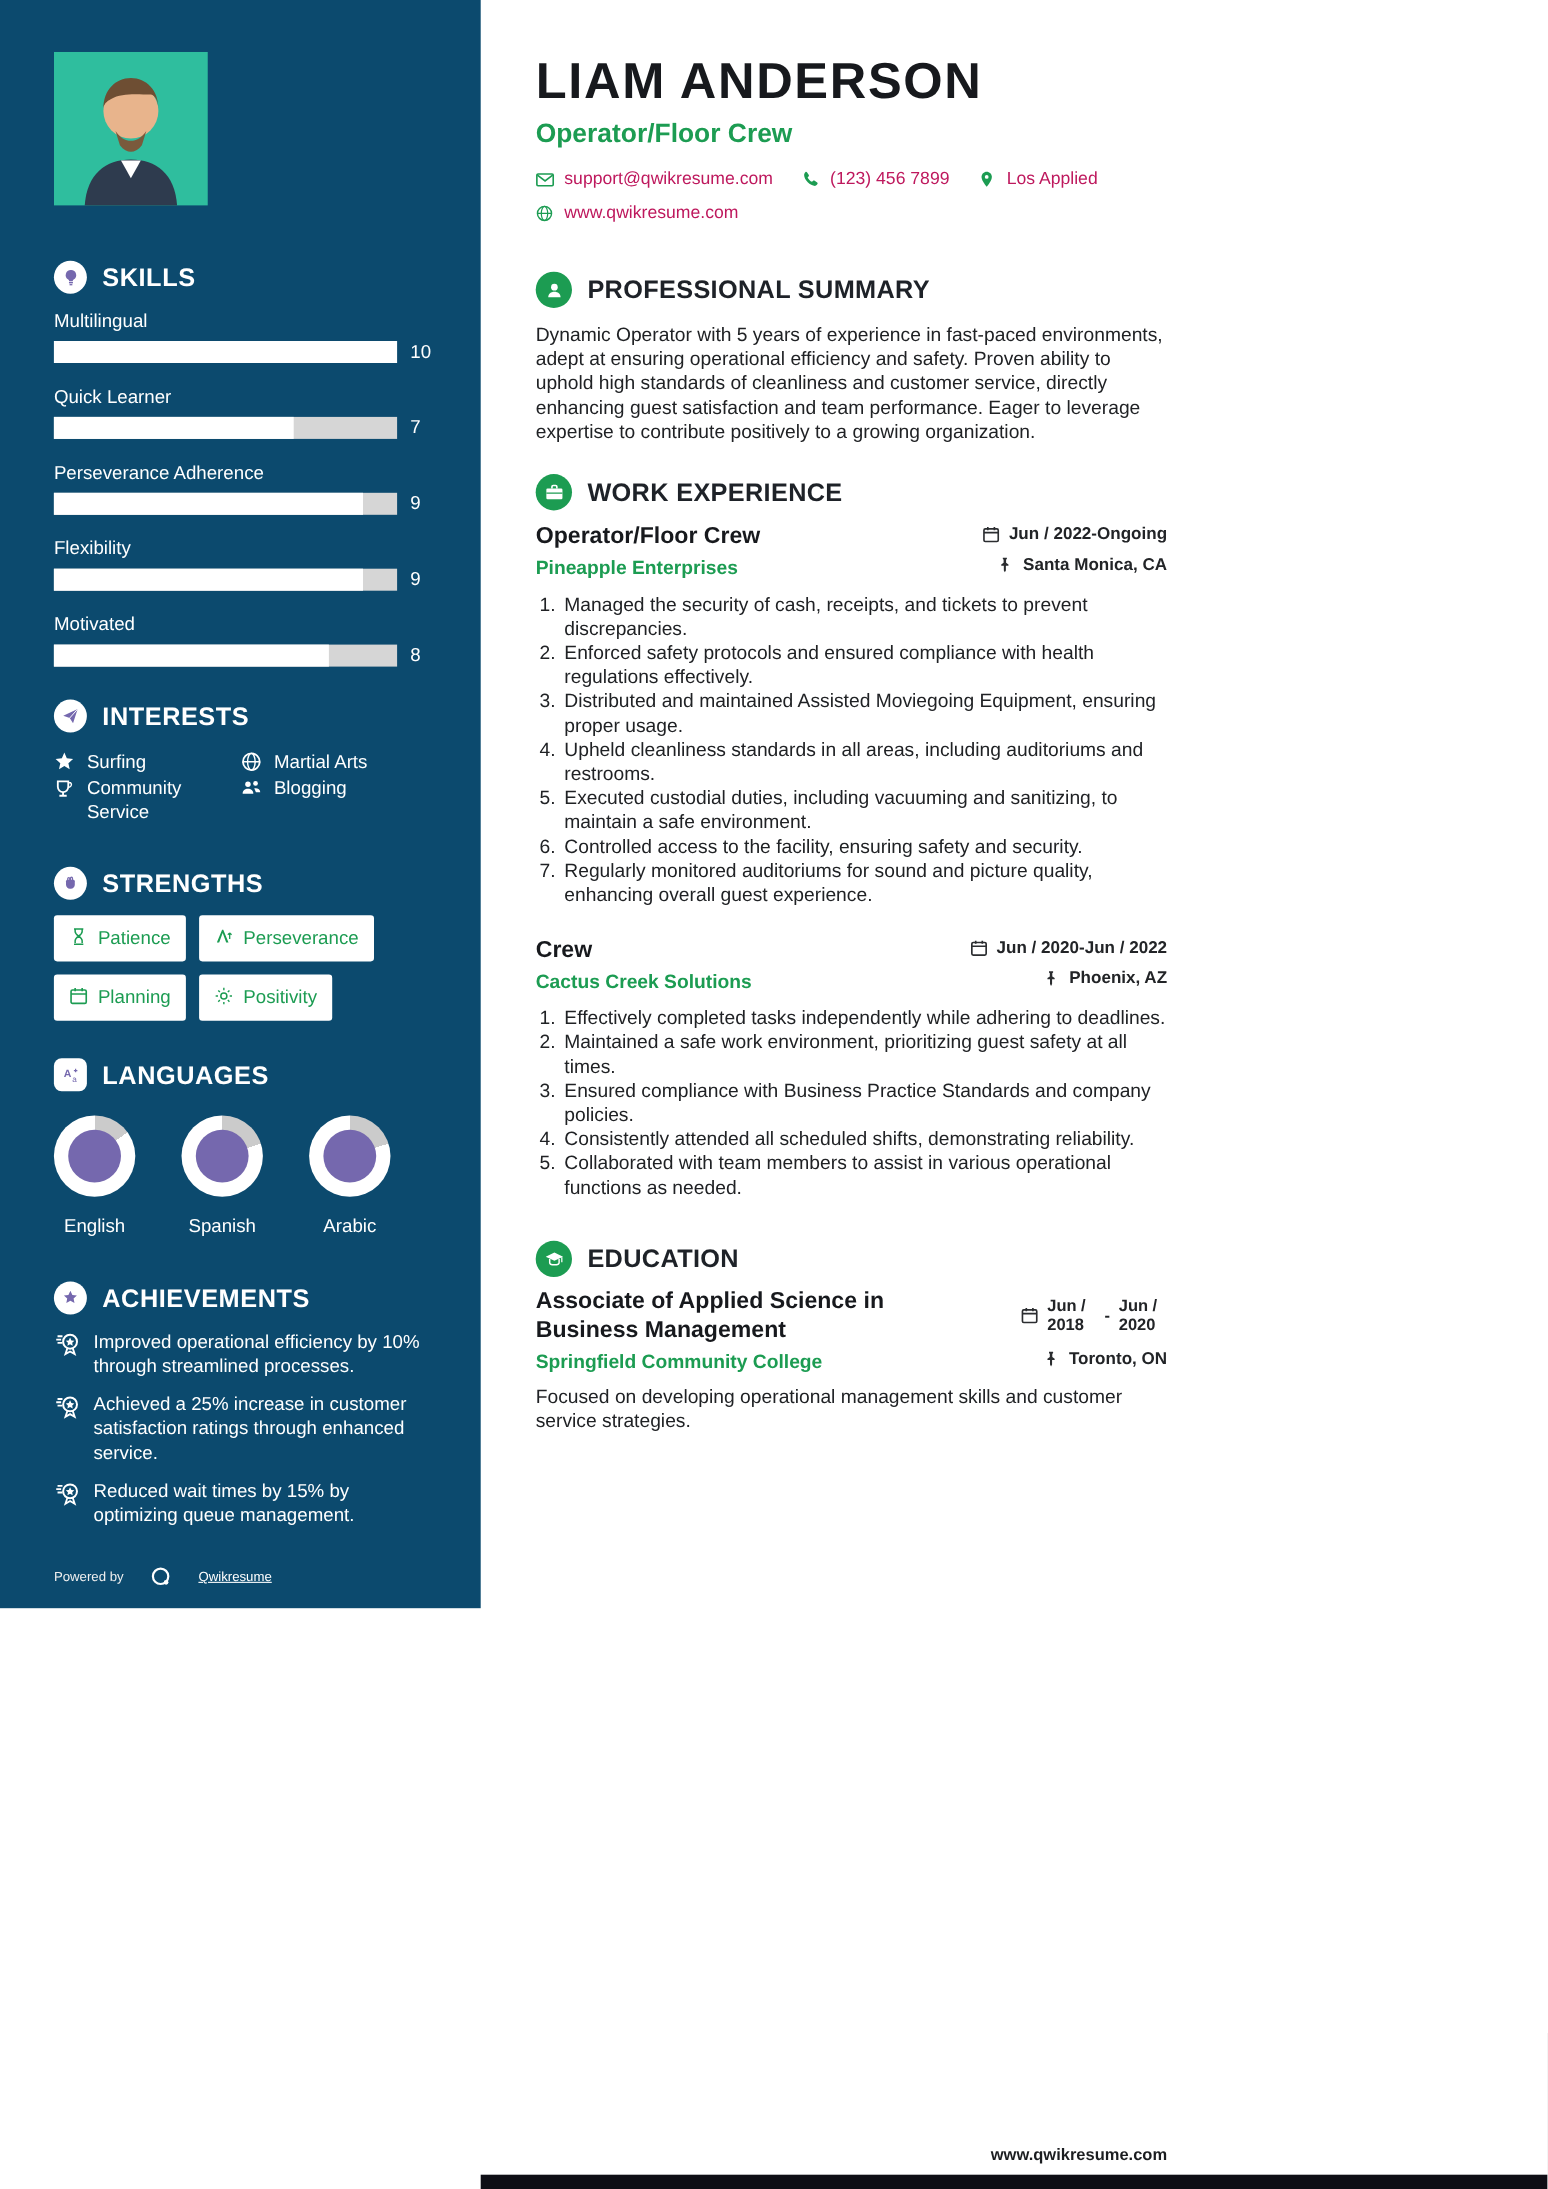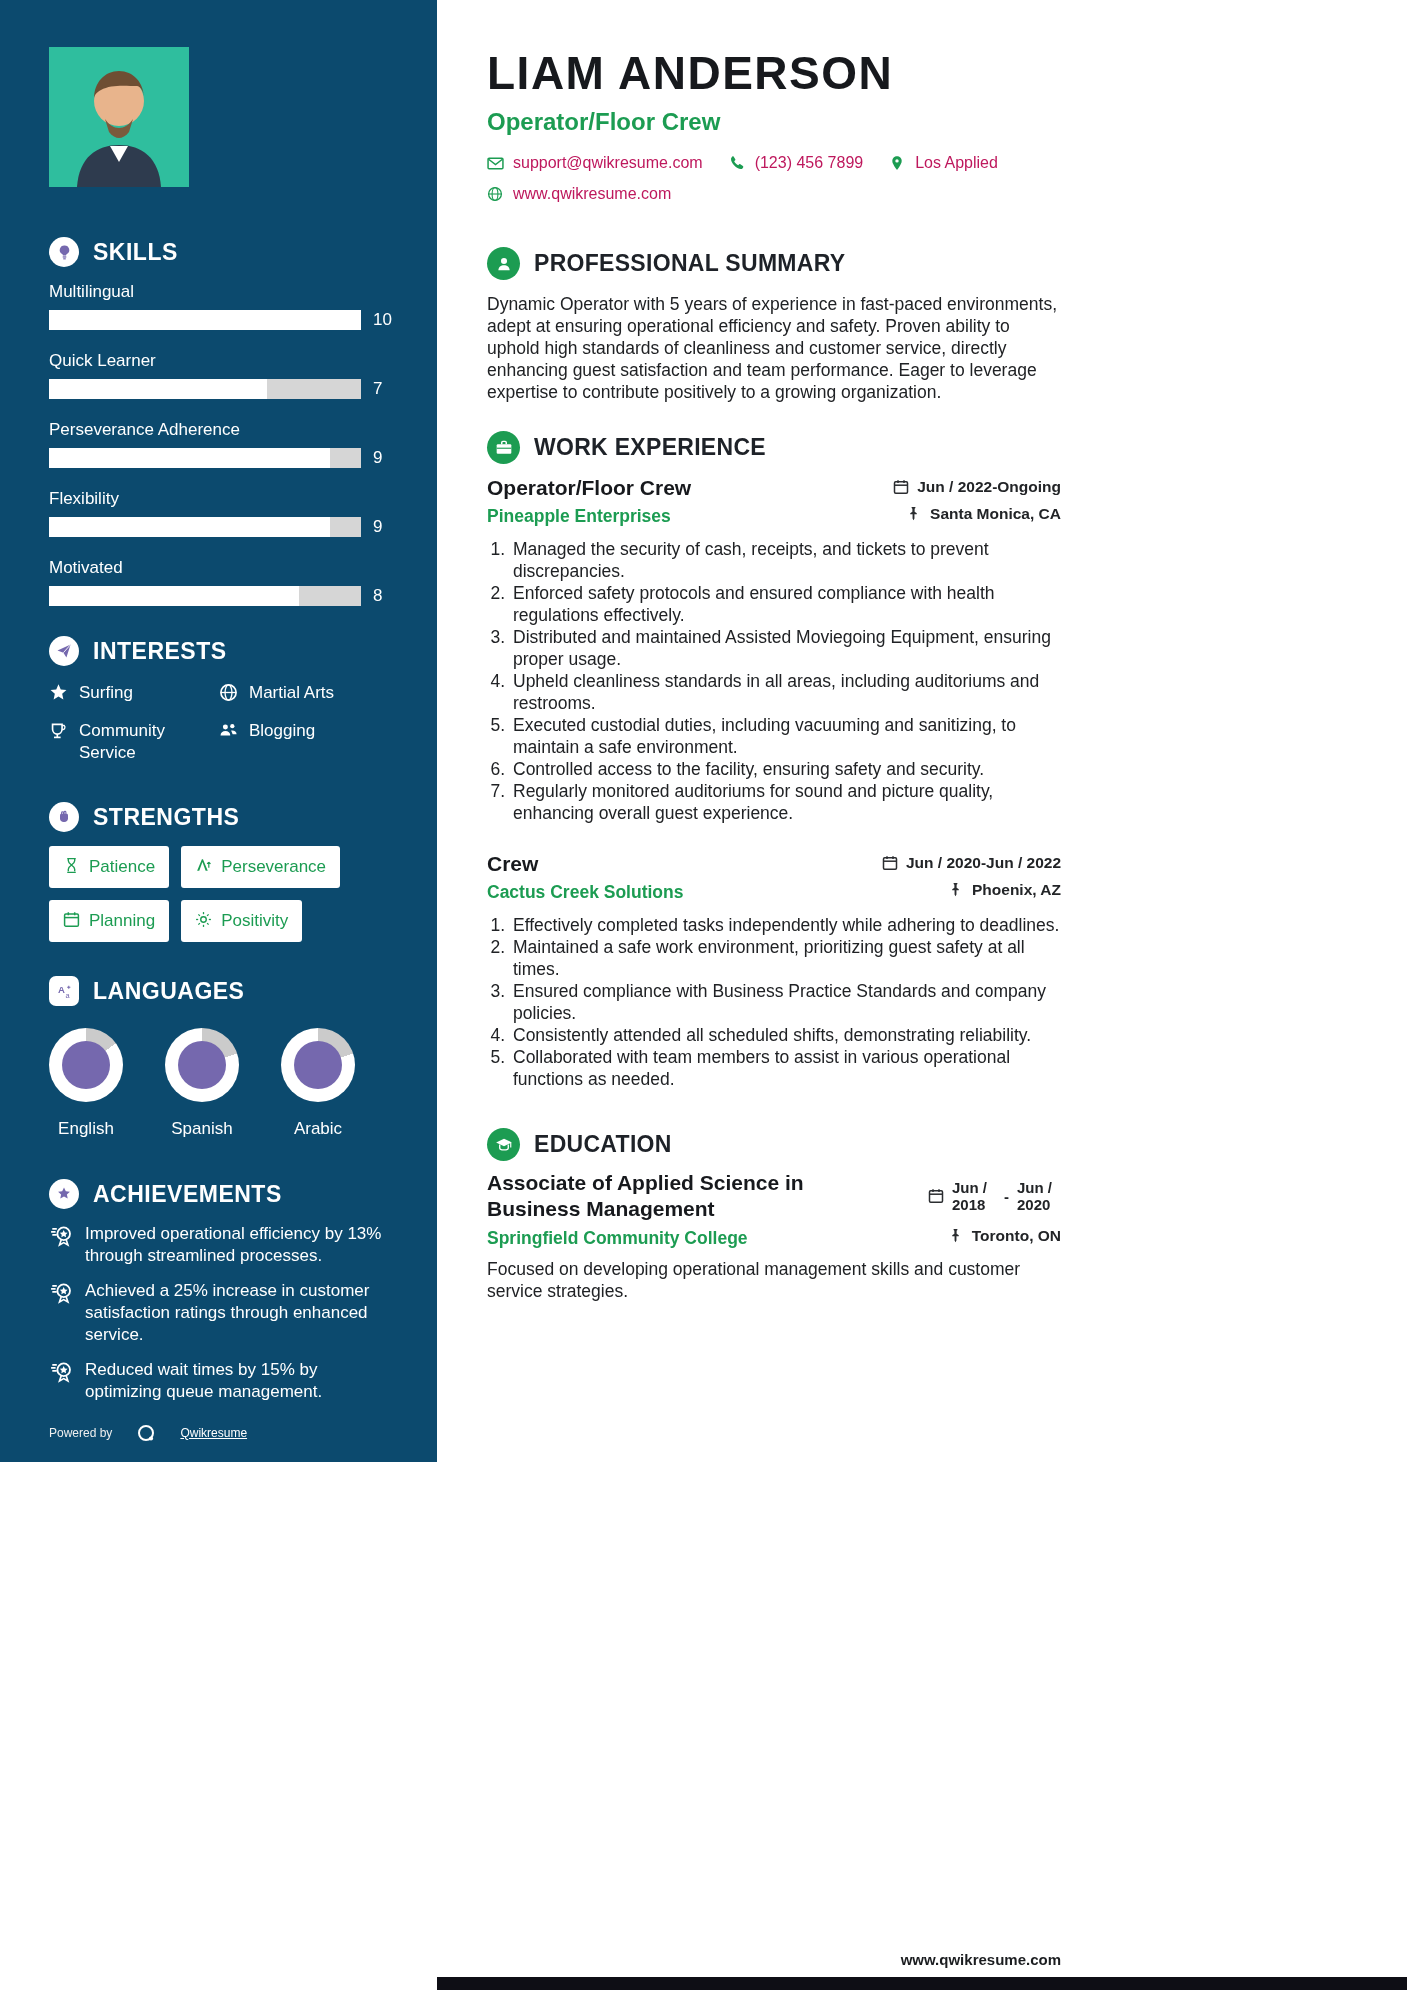--- a/index.html
+++ b/index.html
@@ -31,21 +31,21 @@
   .skill-list { margin-top:14px; }
   .skill-item { margin-bottom:20px; }
   .skill-name { font-size:17px; line-height:22px; }
   .skill-row { display:flex; align-items:center; margin-top:7px; }
   .skill-track { width:312px; height:20px; background:#D6D6D6; position:relative; flex:0 0 auto; }
   .skill-fill { height:100%; background:#fff; width:0; }
   .skill-value { margin-left:12px; font-size:17px; }
 
   
   .interests { margin-top:30px; }
-  .interest-grid { margin-top:16px; display:grid; grid-template-columns:170px 1fr; row-gap:16px; }
+  .interest-grid { margin-top:16px; display:grid; grid-template-columns:170px 1fr; row-gap:2px; }
   .interest { display:flex; gap:11px; align-items:flex-start; }
   .interest .i-ic { width:19px; height:19px; flex:0 0 auto; margin-top:1px; }
   .interest-label { font-size:17px; line-height:22px; max-width:118px; }
 
   
   .strengths { margin-top:38px; }
   .chip-wrap { margin-top:14px; display:flex; flex-wrap:wrap; gap:12px; max-width:330px; }
   .chip {
     background:#fff; color:#1C9C52; display:inline-flex; align-items:flex-start; gap:9px;
     padding:11px 14px; font-size:17px; border-radius:3px;
@@ -351,21 +351,21 @@
         <div class="ach-list">
           <div class="ach-item">
             <span class="a-ic">
               <svg viewBox="0 0 16 16" width="24" height="24">
                 <path d="M2.2 3.2h3M1.4 5.2h3M2.2 7.2h3" stroke="#fff" stroke-width="1.1"></path>
                 <circle cx="9.8" cy="6.5" r="4.2" fill="none" stroke="#fff" stroke-width="1.2"></circle>
                 <polygon points="9.8,4 10.6,5.7 12.4,5.9 11.1,7.1 11.4,8.9 9.8,8 8.2,8.9 8.5,7.1 7.2,5.9 9,5.7" fill="#fff"></polygon>
                 <path d="M8.2 10.4 7 14l2.8-1.6L12.6 14l-1.2-3.6" fill="none" stroke="#fff" stroke-width="1.1"></path>
               </svg>
             </span>
-            <span class="ach-text">Improved operational efficiency by 13% through streamlined processes.</span>
+            <span class="ach-text">Improved operational efficiency by 10% through streamlined processes.</span>
           </div>
           <div class="ach-item">
             <span class="a-ic">
               <svg viewBox="0 0 16 16" width="24" height="24">
                 <path d="M2.2 3.2h3M1.4 5.2h3M2.2 7.2h3" stroke="#fff" stroke-width="1.1"></path>
                 <circle cx="9.8" cy="6.5" r="4.2" fill="none" stroke="#fff" stroke-width="1.2"></circle>
                 <polygon points="9.8,4 10.6,5.7 12.4,5.9 11.1,7.1 11.4,8.9 9.8,8 8.2,8.9 8.5,7.1 7.2,5.9 9,5.7" fill="#fff"></polygon>
                 <path d="M8.2 10.4 7 14l2.8-1.6L12.6 14l-1.2-3.6" fill="none" stroke="#fff" stroke-width="1.1"></path>
               </svg>
             </span>

